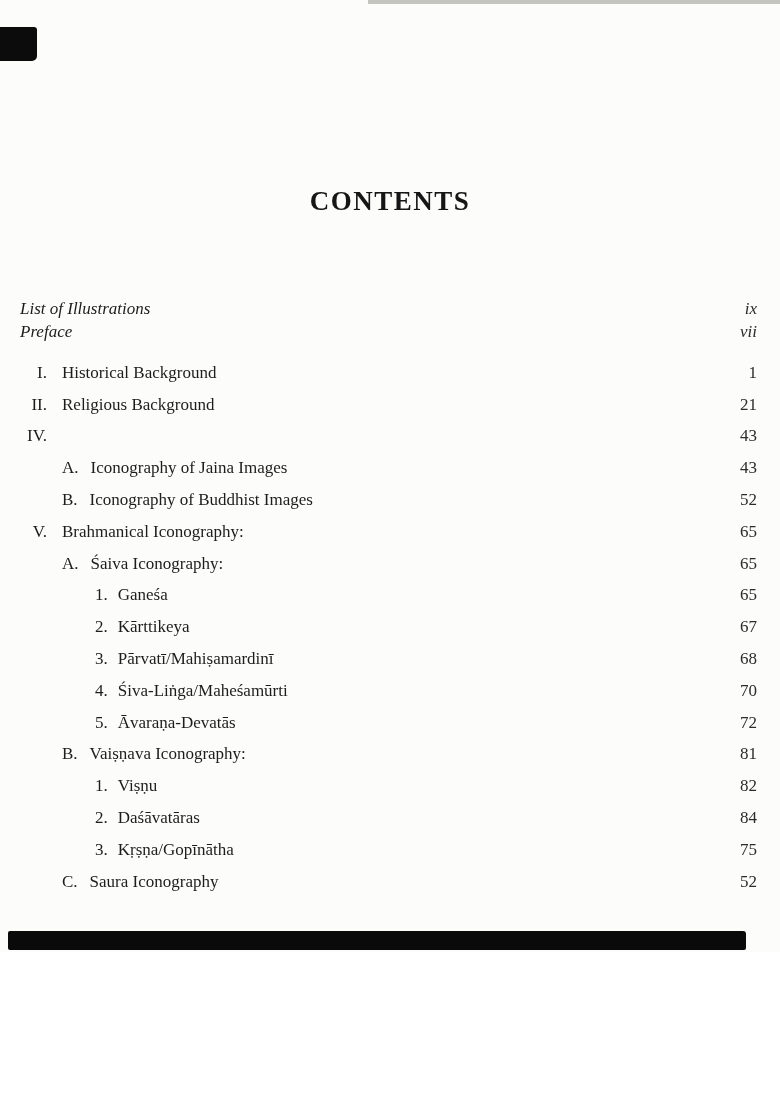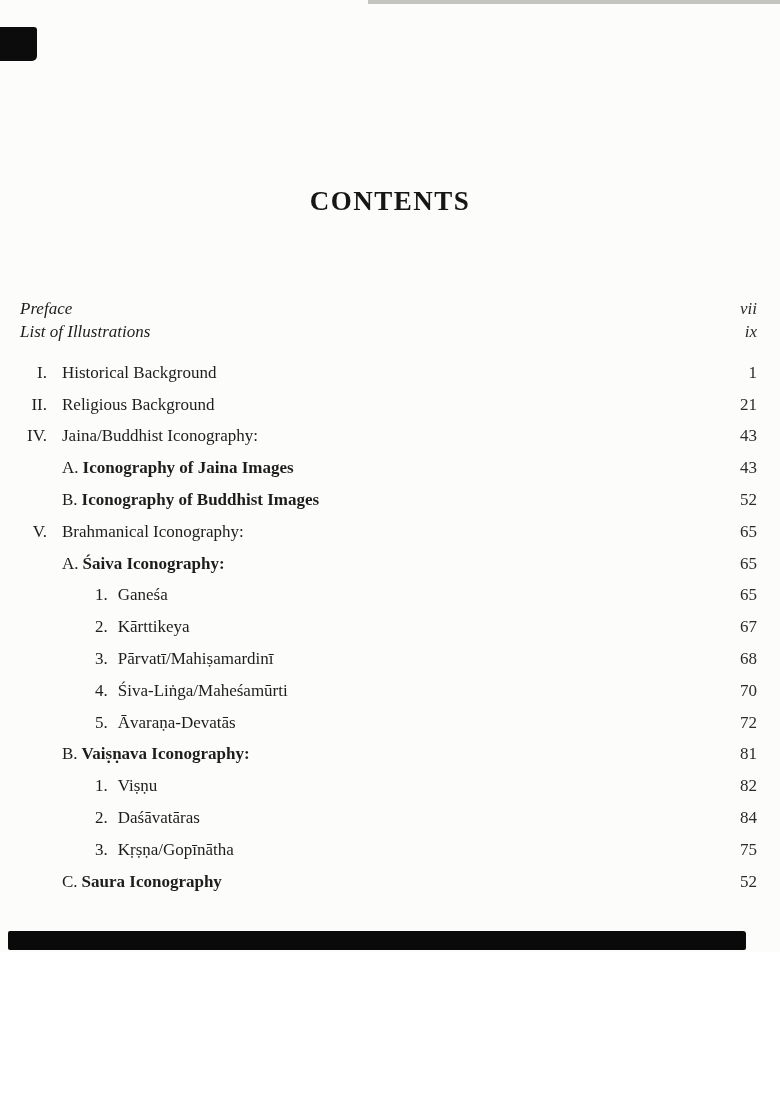--- a/index.html
+++ b/index.html
@@ -50,21 +50,21 @@
   }
   .toc-row .spacer { flex: 1; }
   .lvl0 .num {
     display: inline-block;
     width: 27px;
     text-align: right;
     flex: none;
   }
   .lvl0 .label { margin-left: 15px; text-align: center; }
   .lvl1 { padding-left: 42px; }
-  .lvl1 .label { margin-left: 4px; font-weight: bold; }
+  .lvl1 .label { margin-left: 12px; }
   .lvl2 { padding-left: 75px; }
   .lvl2 .label { margin-left: 10px; }
   .pageno {
     text-align: right;
     color: #2b2b2b;
   }
   
   .artifact-top-left {
     position: absolute;
     left: 0;
@@ -98,29 +98,29 @@
 
 <div class="page">
 
   <div class="artifact-top-edge"></div>
   <div class="artifact-top-left"></div>
 
   <div class="title">CONTENTS</div>
 
   <div class="front-matter">
   <div class="front-row">
+    <span>List of Illustrations</span>
+    <span class="spacer"></span>
+    <span class="pageno">ix</span>
+  </div>
+
+  <div class="front-row">
     <span>Preface</span>
     <span class="spacer"></span>
     <span class="pageno">vii</span>
-  </div>
-
-  <div class="front-row">
-    <span>List of Illustrations</span>
-    <span class="spacer"></span>
-    <span class="pageno">ix</span>
   </div>
 </div>
 
   <div class="toc-entries">
   <div class="toc-row lvl0">
     <span class="num">I.</span>
     <span class="label">Historical Background</span>
     <span class="spacer"></span>
     <span class="pageno">1</span>
   </div>
@@ -128,21 +128,20 @@
   <div class="toc-row lvl0">
     <span class="num">II.</span>
     <span class="label">Religious Background</span>
     <span class="spacer"></span>
     <span class="pageno">21</span>
   </div>
 
 
   <div class="toc-row lvl0">
     <span class="num">IV.</span>
-    <span class="label">Jaina/Buddhist Iconography:</span>
     <span class="spacer"></span>
     <span class="pageno">43</span>
   </div>
 
   <div class="toc-row lvl1">
     <span class="num">A.</span>
     <span class="label">Iconography of Jaina Images</span>
     <span class="spacer"></span>
     <span class="pageno">43</span>
   </div>

